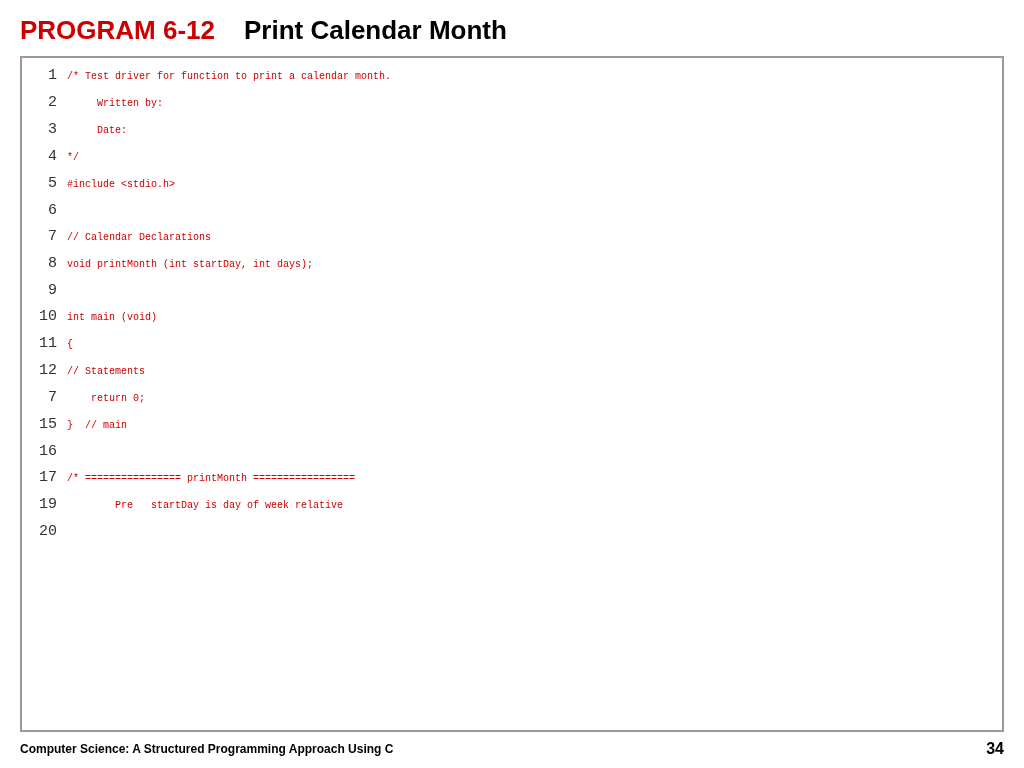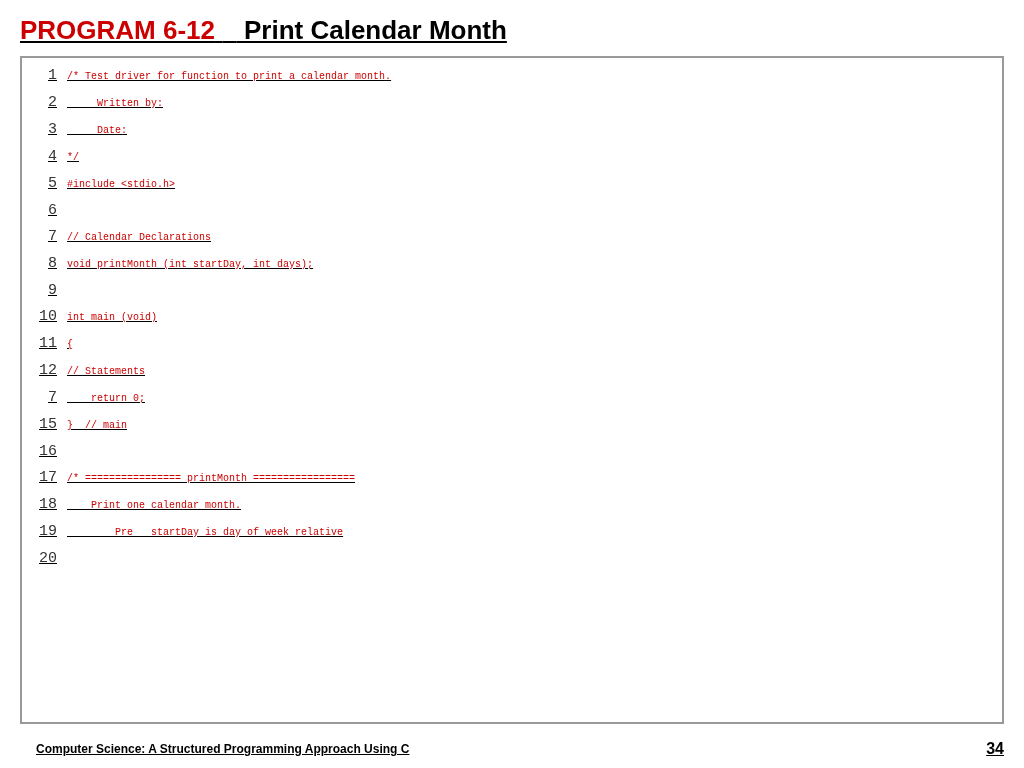--- a/index.html
+++ b/index.html
@@ -16,21 +16,20 @@
       overflow: hidden;
       position: relative;
     }
 
     #page-container {
       width: 1024px;
       height: 768px;
       padding: 15px 20px 10px 20px;
       display: flex;
       flex-direction: column;
-      text-decoration: underline;
     }
 
     #page-title {
       font-size: 26px;
       font-weight: bold;
       color: #cc0000;
       margin-bottom: 10px;
     }
 
     #page-title span.black {
@@ -72,22 +71,21 @@
       color: #cc0000;
       font-family: 'Courier New', Courier, monospace;
       font-size: 10px;
       white-space: pre;
     }
 
     #footer {
       display: flex;
       justify-content: space-between;
       align-items: center;
-      padding-top: 16px;
-      margin-left: 16px;
+      padding-top: 8px;
     }
 
     #footer-text {
       font-size: 12px;
       font-weight: bold;
       color: #000000;
     }
 
     #page-number {
       font-size: 16px;
@@ -166,24 +164,20 @@
         </div>
         <div class="code-line">
           <span class="line-num">16</span>
           <span class="line-code"></span>
         </div>
         <div class="code-line">
           <span class="line-num">17</span>
           <span class="line-code">/* ================ printMonth =================</span>
         </div>
         <div class="code-line">
-          <span class="line-num">18</span>
-          <span class="line-code">    Print one calendar month.</span>
-        </div>
-        <div class="code-line">
           <span class="line-num">19</span>
           <span class="line-code">        Pre   startDay is day of week relative</span>
         </div>
         <div class="code-line">
           <span class="line-num">20</span>
         </div>
       </div>
   </div>
 
   <div id="footer">

